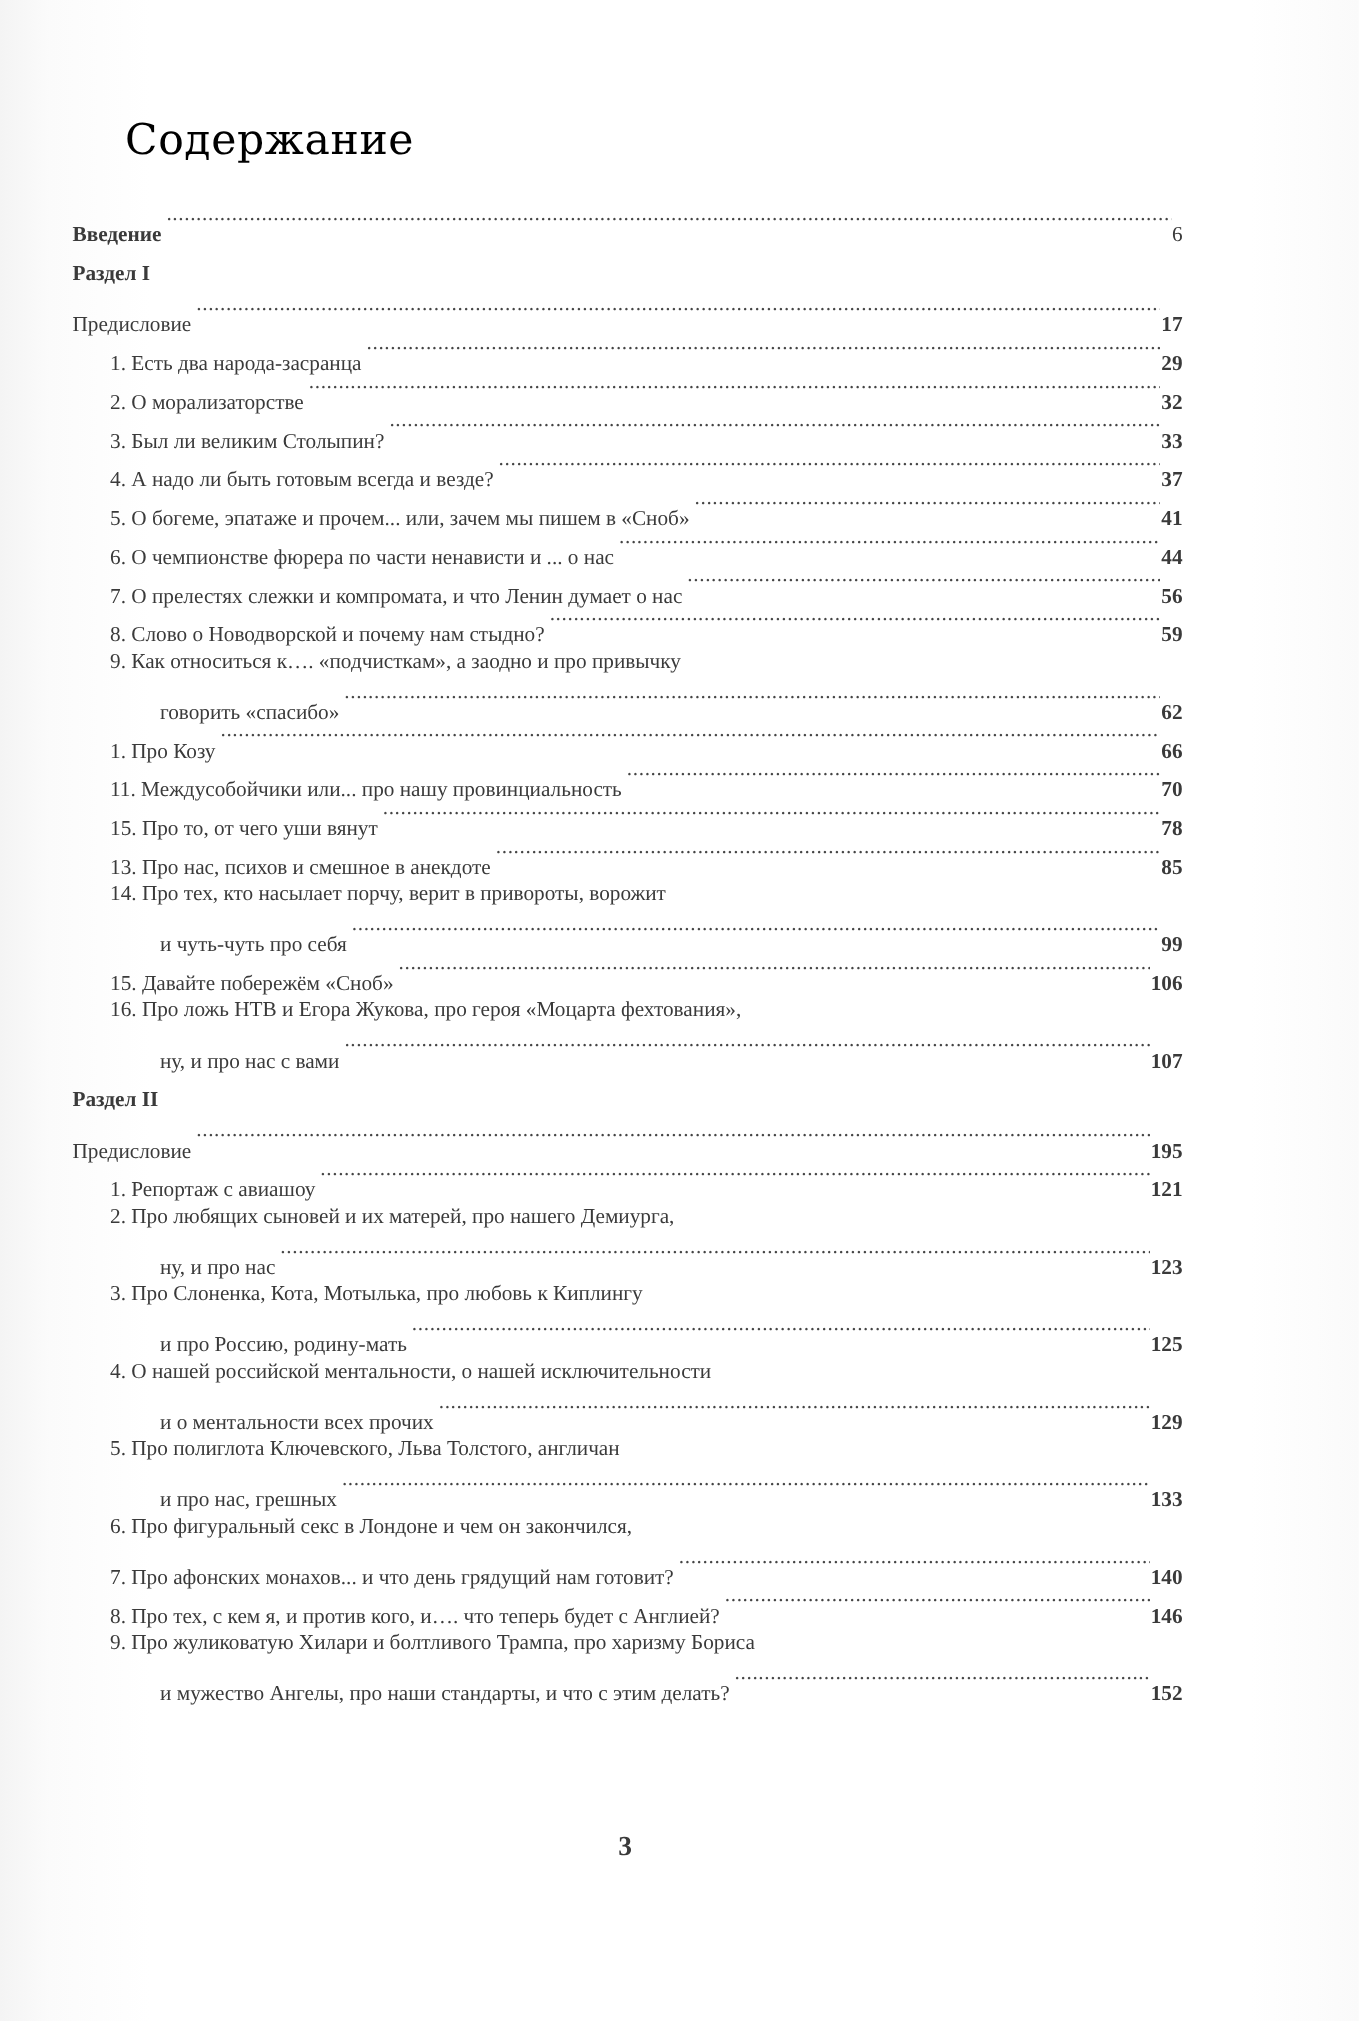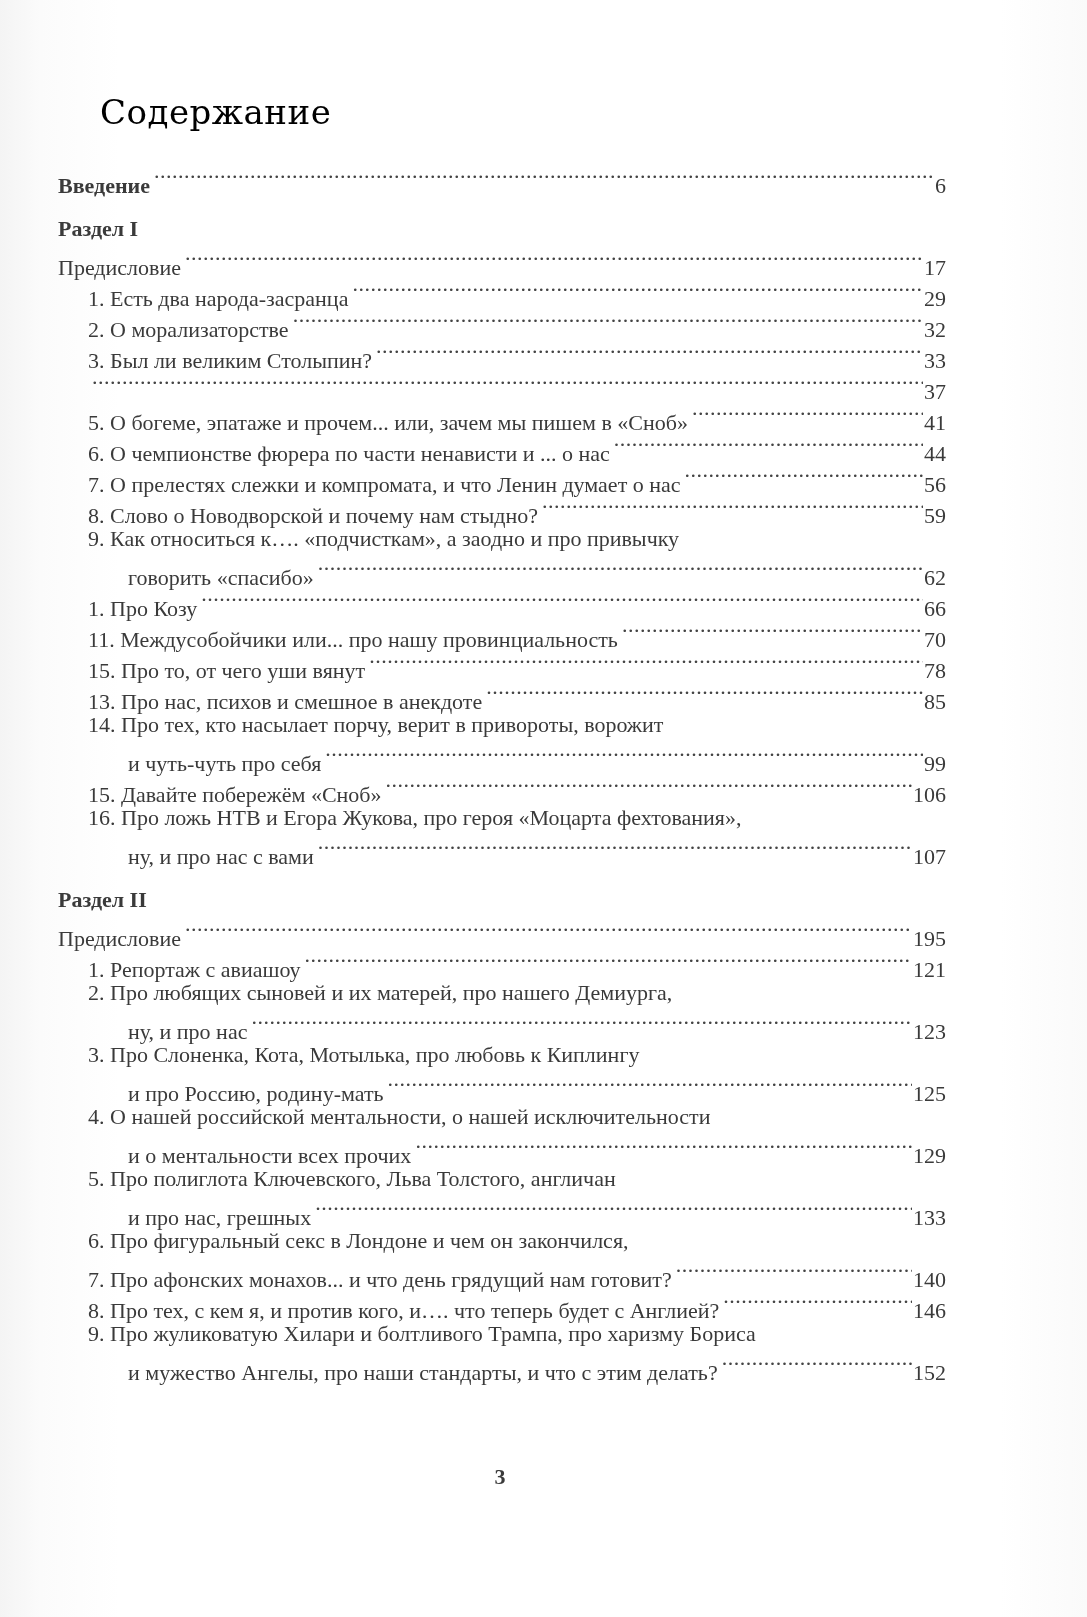--- a/index.html
+++ b/index.html
@@ -28,28 +28,28 @@
       font-family: "DejaVu Serif", "Liberation Serif", serif;
       font-size: 34px;
       color: #000000;
       letter-spacing: 0.5px;
     }
     .toc {
       position: absolute;
       left: 58px;
       top: 162px;
       width: 888px;
-      font-size: 22px;
+      font-size: 17px;
       line-height: 31px;
       color: #3a3a3a;
     }
     .section-head {
       font-weight: bold;
       height: 31px;
-      margin-top: 20px;
+      margin-top: 10px;
     }
     .row {
       display: flex;
       align-items: baseline;
       height: 31px;
       white-space: nowrap;
     }
     .row.intro {
       font-weight: bold;
     }
@@ -69,21 +69,21 @@
       left: 0;
       bottom: 7px;
       font-weight: normal;
       letter-spacing: 0.5px;
       white-space: nowrap;
       color: #444;
     }
     .row .page-num {
       flex: 0 0 auto;
       text-align: right;
-      font-weight: normal;
+      font-weight: bold;
     }
     .row.intro .page-num {
       font-weight: normal;
     }
     .lvl1 { padding-left: 0px; }
     .lvl2 { padding-left: 30px; }
     .cont { padding-left: 70px; justify-content: center; }
     .first-line {
       height: 31px;
       white-space: nowrap;
@@ -131,20 +131,21 @@
       <span class="label">2. О морализаторстве</span>
       <span class="leader"></span>
       <span class="page-num">32</span>
     </div>
     <div class="row lvl2">
       <span class="label">3. Был ли великим Столыпин?</span>
       <span class="leader"></span>
       <span class="page-num">33</span>
     </div>
     <div class="row lvl2">
+      <span class="label">4. А надо ли быть готовым всегда и везде?</span>
       <span class="leader"></span>
       <span class="page-num">37</span>
     </div>
     <div class="row lvl2">
       <span class="label">5. О богеме, эпатаже и прочем... или, зачем мы пишем в «Сноб»</span>
       <span class="leader"></span>
       <span class="page-num">41</span>
     </div>
     <div class="row lvl2">
       <span class="label">6. О чемпионстве фюрера по части ненависти и ... о нас</span>

